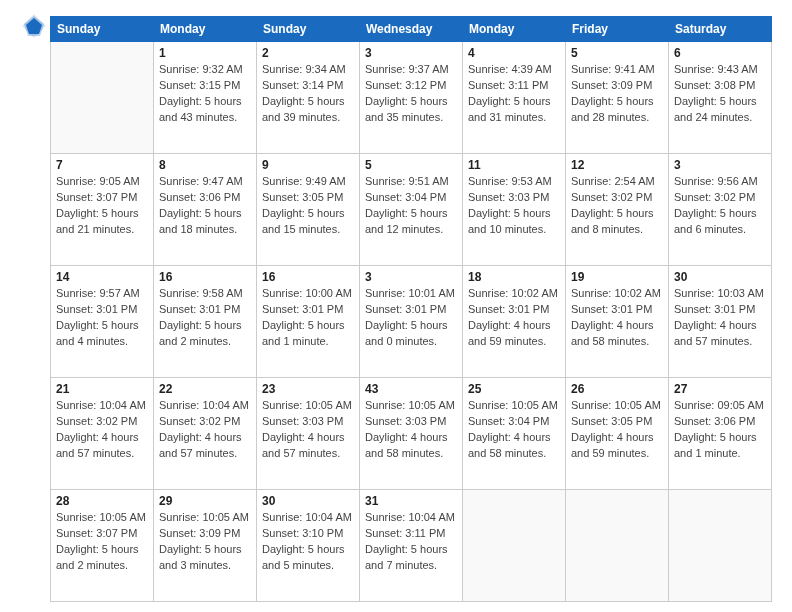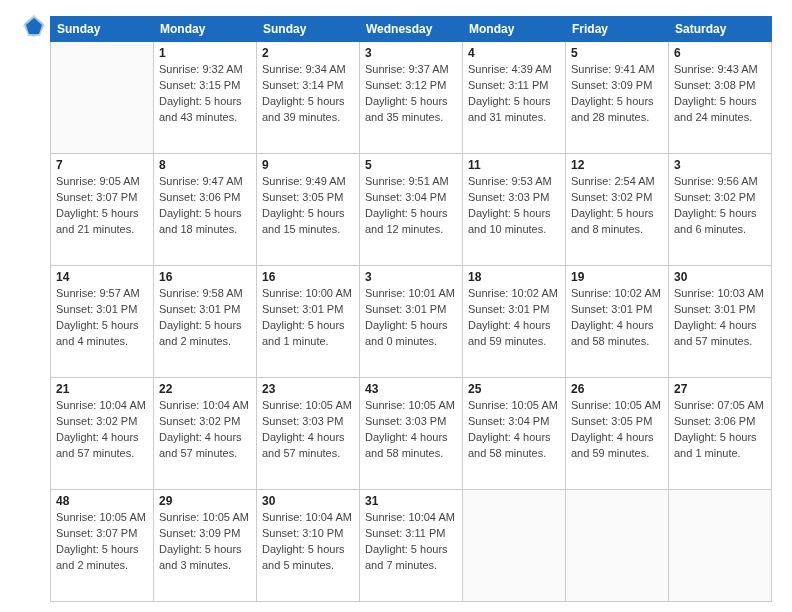--- a/index.html
+++ b/index.html
@@ -313,29 +313,29 @@
           </td>
           <td>
             <span class="day-number">26</span>
             <div class="day-info">Sunrise: 10:05 AM
 Sunset: 3:05 PM
 Daylight: 4 hours
 and 59 minutes.</div>
           </td>
           <td>
             <span class="day-number">27</span>
-            <div class="day-info">Sunrise: 07:05 AM
+            <div class="day-info">Sunrise: 09:05 AM
 Sunset: 3:06 PM
 Daylight: 5 hours
 and 1 minute.</div>
           </td>
         </tr>
         <tr>
           <td>
-            <span class="day-number">48</span>
+            <span class="day-number">28</span>
             <div class="day-info">Sunrise: 10:05 AM
 Sunset: 3:07 PM
 Daylight: 5 hours
 and 2 minutes.</div>
           </td>
           <td>
             <span class="day-number">29</span>
             <div class="day-info">Sunrise: 10:05 AM
 Sunset: 3:09 PM
 Daylight: 5 hours

